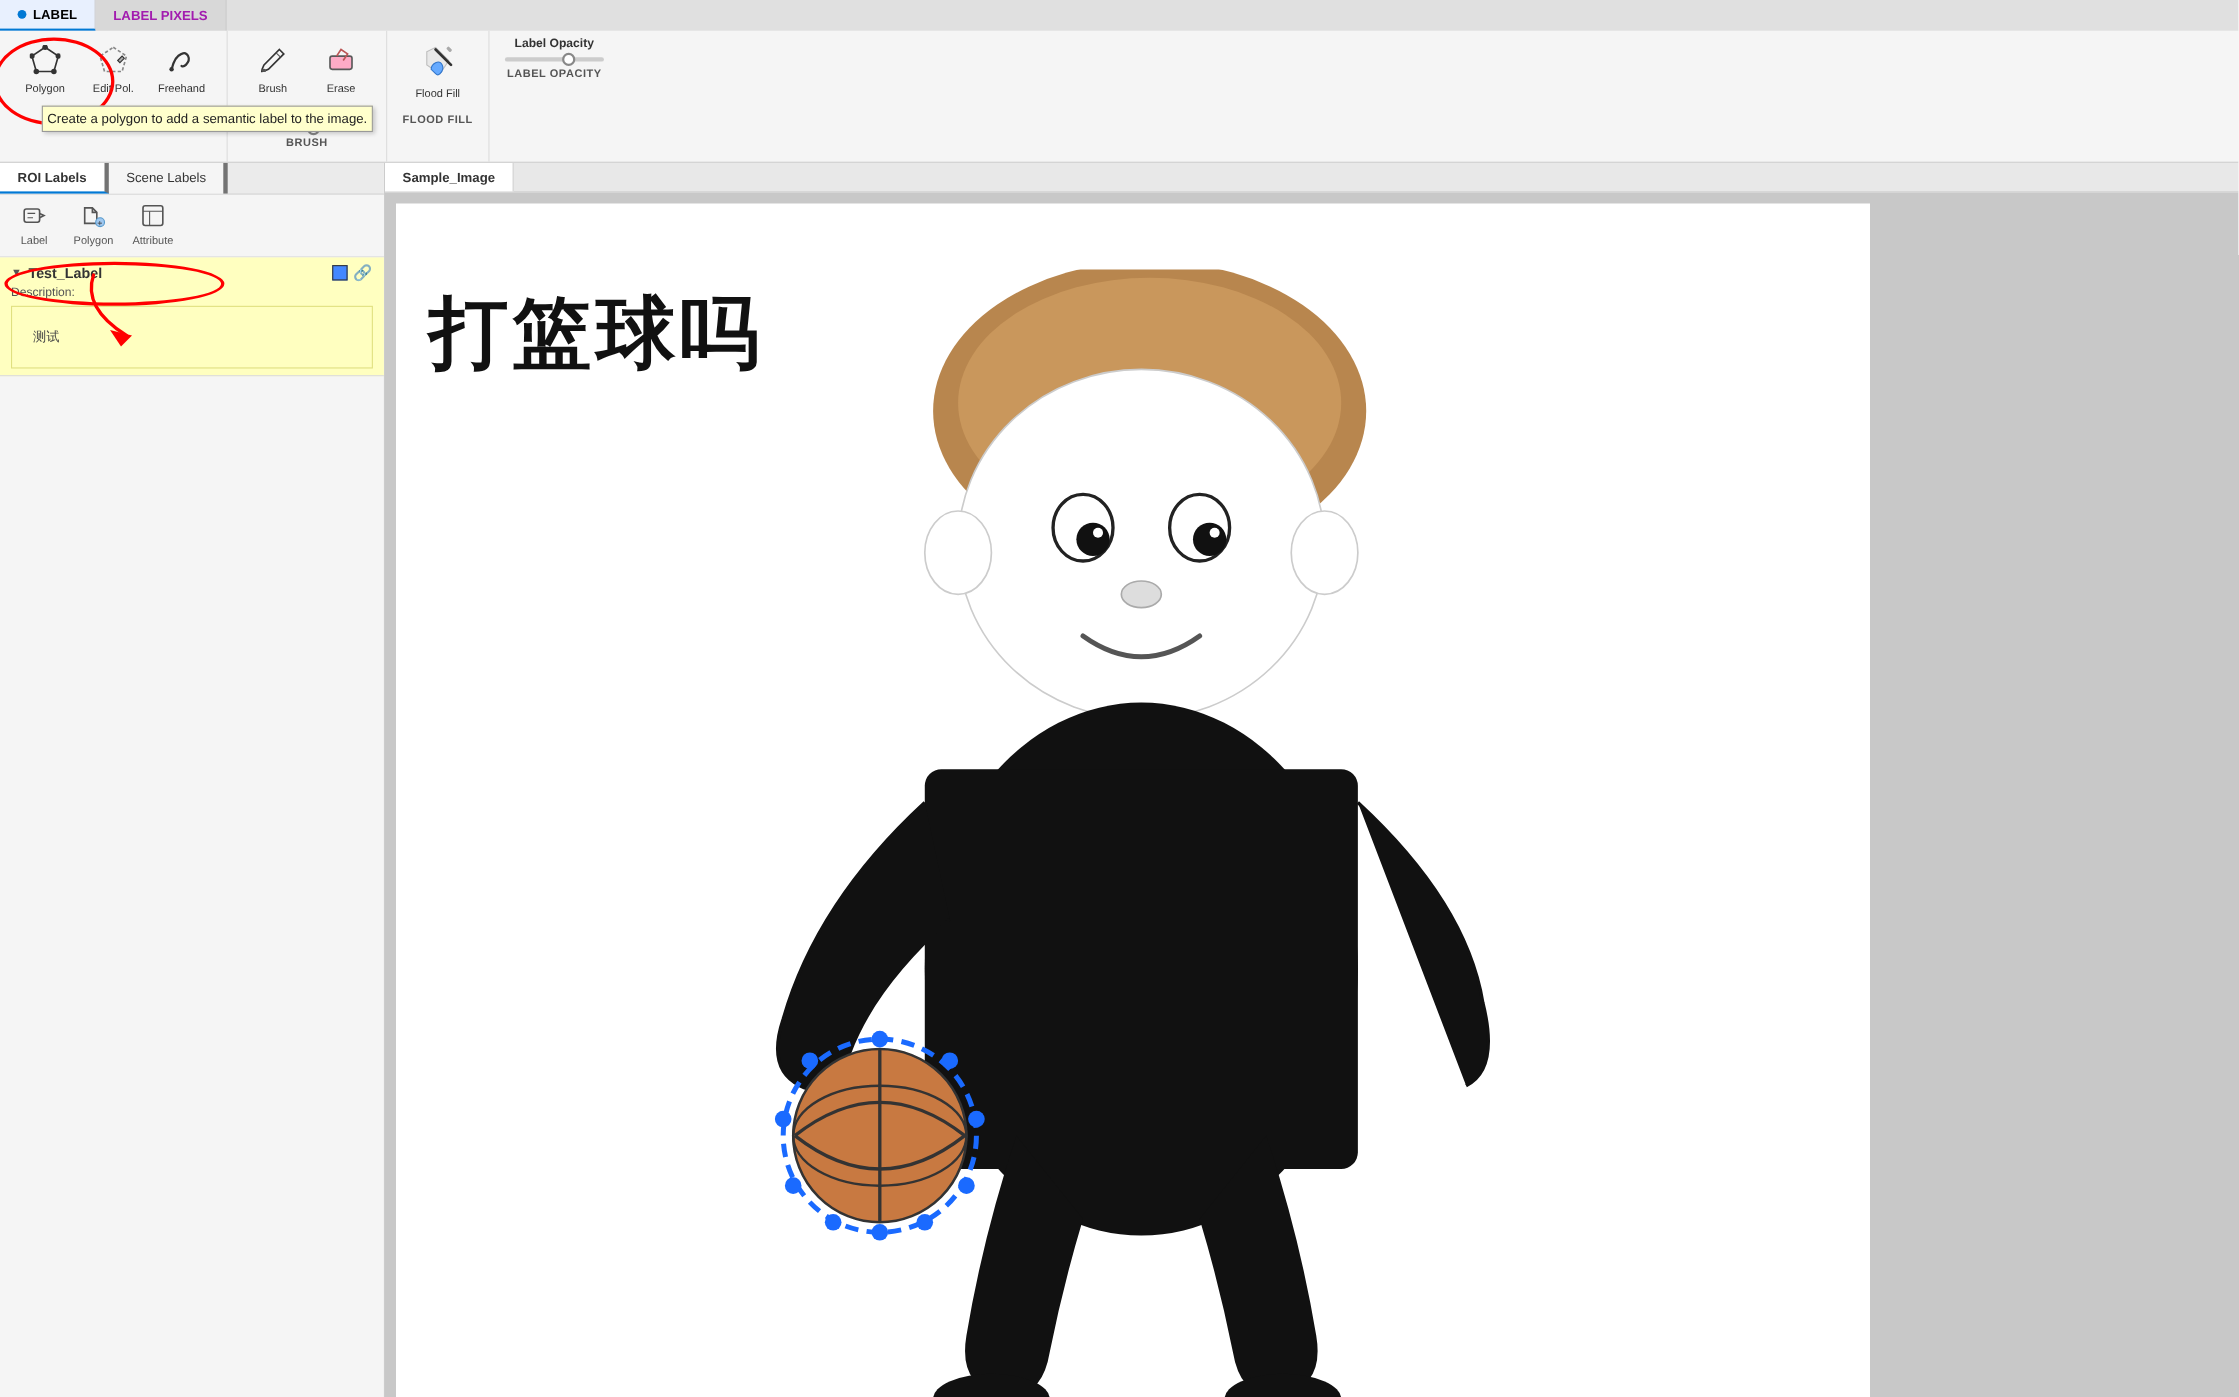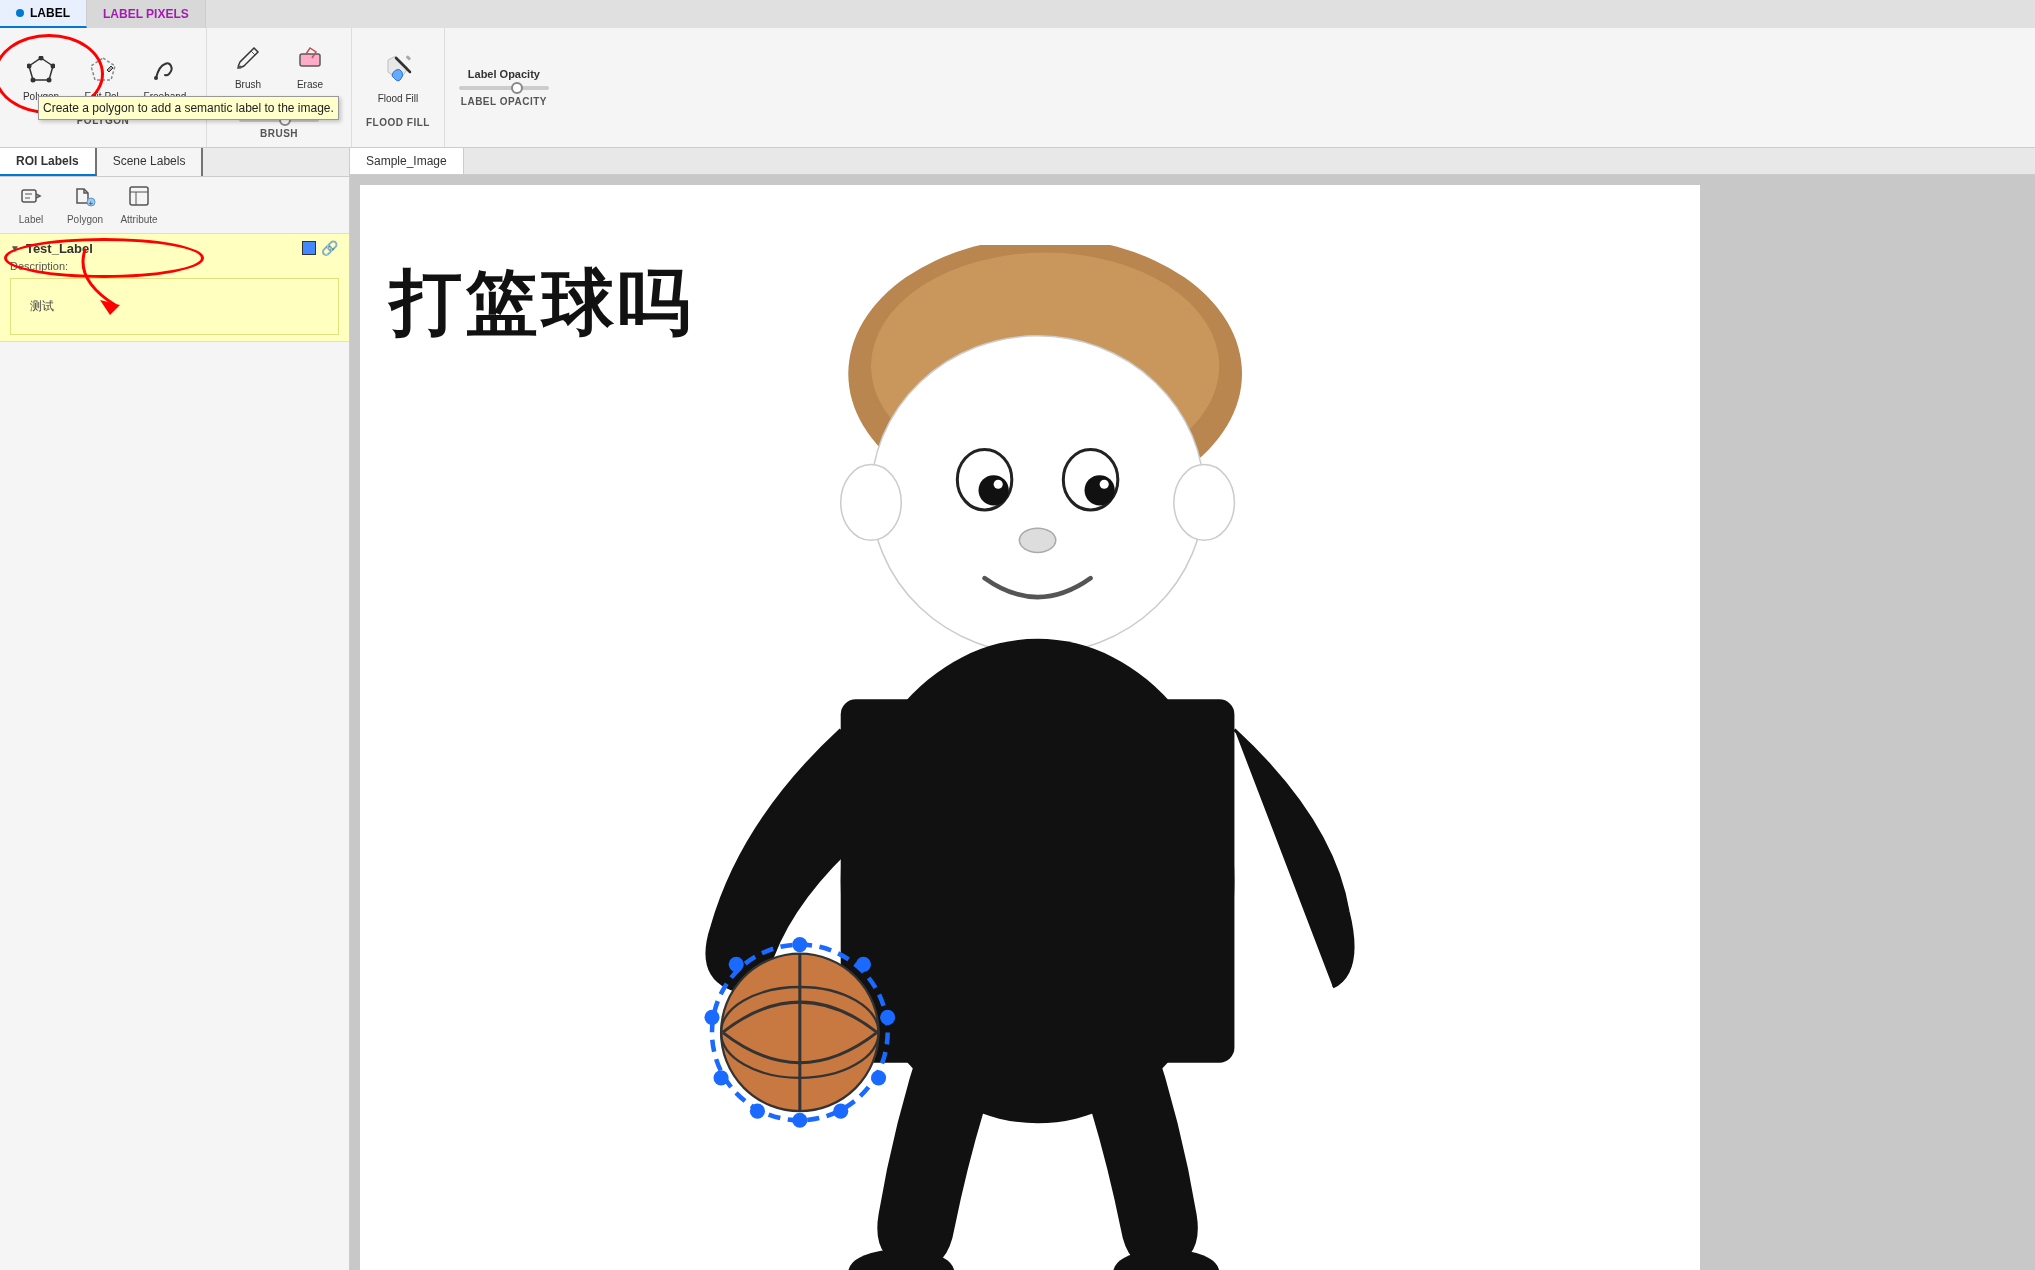--- a/index.html
+++ b/index.html
@@ -11,21 +11,21 @@
       align-items: stretch;
       background: #f5f5f5;
       border-bottom: 1px solid #ccc;
       height: 120px;
     }
 
     .toolbar-section {
       display: flex;
       flex-direction: column;
       align-items: center;
-      justify-content: center;
+      justify-content: flex-start;
       padding: 6px 14px;
       border-right: 1px solid #ddd;
       gap: 4px;
       position: relative;
     }
 
     .toolbar-tools {
       display: flex;
       flex-direction: row;
       align-items: center;
@@ -129,21 +129,21 @@
     .panel-tabs {
       display: flex;
       border-bottom: 1px solid #ccc;
       background: #ebebeb;
     }
 
     .panel-tab {
       padding: 6px 16px;
       font-size: 12px;
       cursor: pointer;
-      border-right: 2px solid #737373;
+      border-right: 4px solid #737373;
       background: #f5f5f5;
       color: #333;
     }
 
     .panel-tab.active {
       background: #fff;
       border-bottom: 2px solid #0078d4;
       font-weight: bold;
     }
 
@@ -235,21 +235,21 @@
       font-size: 12px;
       cursor: pointer;
       border-right: 1px solid #ccc;
       background: #d0d0d0;
       color: #444;
     }
 
     .canvas-tab.active {
       background: #fff;
       color: #333;
-      font-weight: normal;
+      font-weight: bold;
     }
 
     
     .image-canvas {
       flex: 1;
       background: #d8d8d8;
       position: relative;
       overflow: hidden;
     }
 

